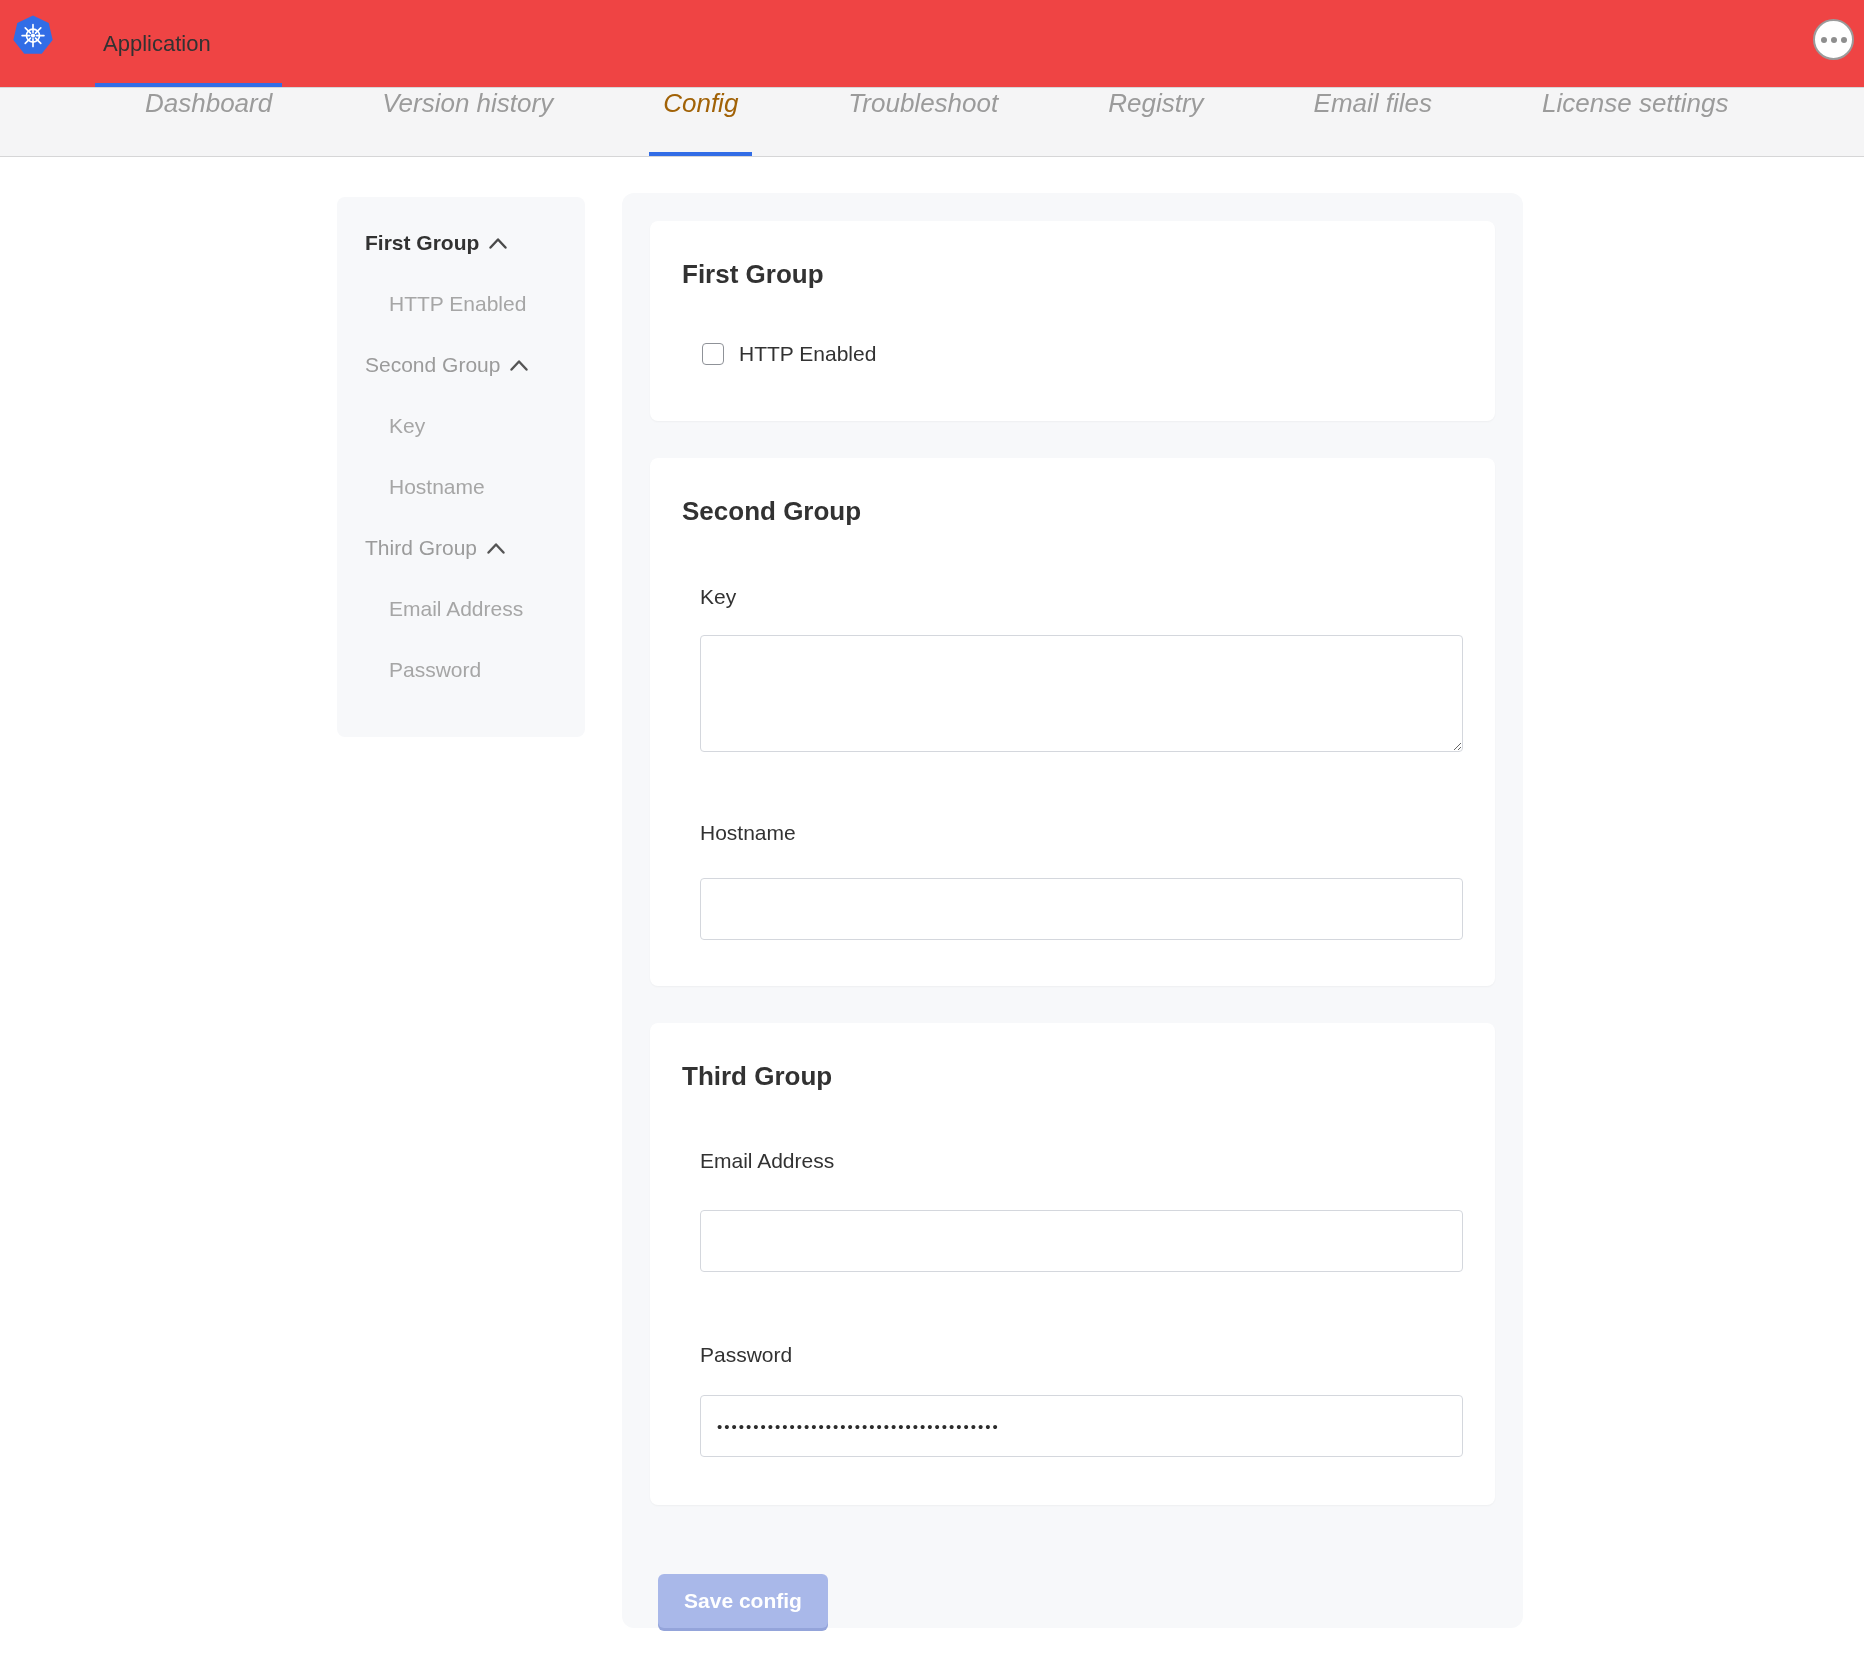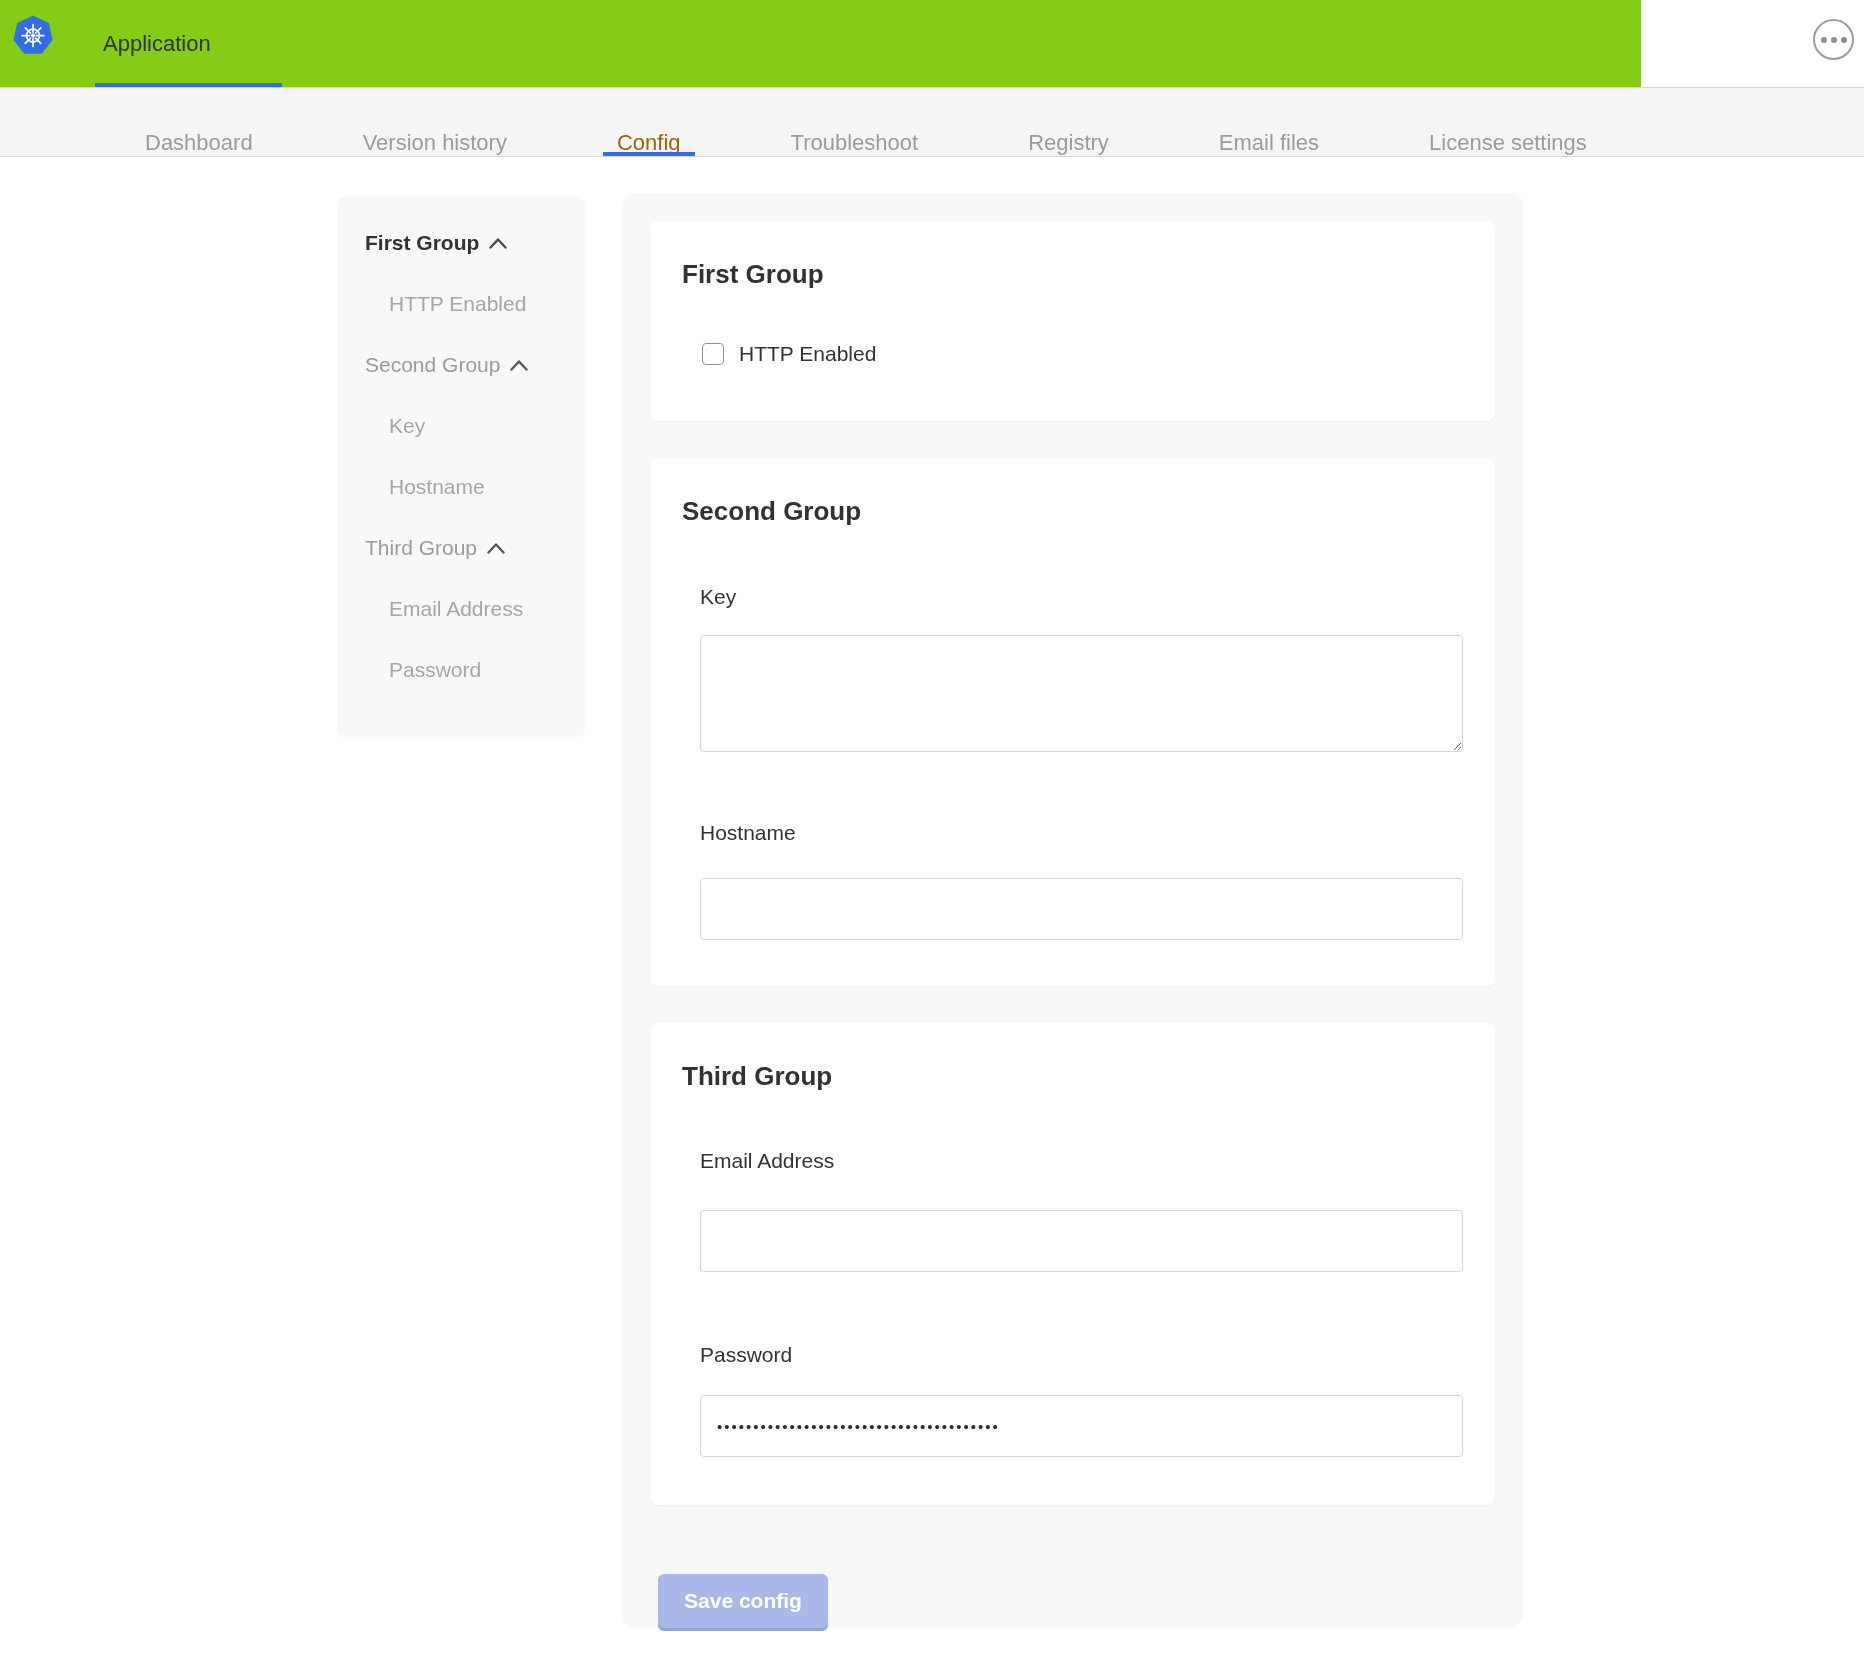--- a/index.html
+++ b/index.html
@@ -3,21 +3,21 @@
 <meta charset="utf-8">
 <style>
   * { box-sizing: border-box; }
   html,body { margin:0; padding:0; }
   body {
     width:1864px; height:1680px; position:relative; overflow:hidden;
     background:#ffffff; font-family:"Liberation Sans", sans-serif; color:#323232;
   }
 
   
-  .topbar { position:absolute; top:0; left:0; width:1641px; height:87px; background:#84cc16; }
+  .topbar { position:absolute; top:0; left:0; width:1864px; height:87px; background:#ef4444; }
   .logo { position:absolute; left:12px; top:14px; width:42px; height:44px; }
   .app-tab {
     position:absolute; left:95px; top:0; height:87px; width:187px;
     display:flex; align-items:center; cursor:pointer;
   }
   .app-tab .app-label { margin-left:8px; font-size:22px; color:#323232; }
   .app-tab::after {
     content:""; position:absolute; left:0; bottom:0; width:100%; height:4px; background:#326de6;
   }
   .menu-btn {
@@ -27,22 +27,22 @@
   }
   .menu-btn i { width:6px; height:6px; border-radius:50%; background:#8e8e8e; }
 
   
   .subnav {
     position:absolute; top:87px; left:0; width:1864px; height:70px;
     background:#f5f5f6; border-top:1px solid #d6d6d7; border-bottom:1px solid #d6d6d7;
     display:flex; align-items:stretch; padding-left:145px; gap:110px;
   }
   .tab {
-    position:relative; display:flex; align-items:flex-end;
-    font-size:22px; color:#9b9b9b; white-space:nowrap; cursor:pointer;
+    position:relative; display:flex; align-items:flex-start;
+    font-size:26px; color:#9b9b9b; white-space:nowrap; cursor:pointer;font-style:italic;
   }
   .tab.active { color:#a16207; }
   .tab.active::after {
     content:""; position:absolute; left:-14px; right:-14px; bottom:0; height:4px; background:#326de6;
   }
 
   
   .sidebar {
     position:absolute; left:337px; top:197px; width:248px; height:540px;
     background:#f7f8fa; border-radius:8px; padding:34px 0 0 28px;

